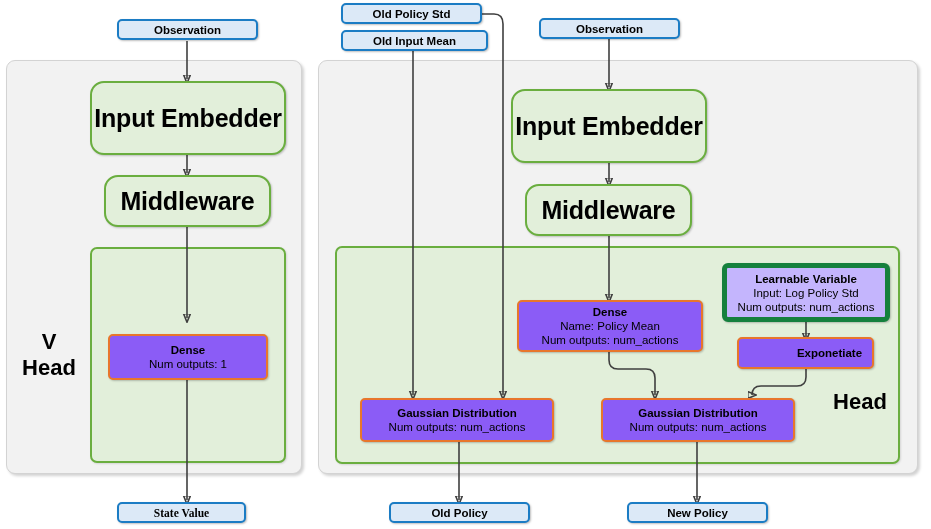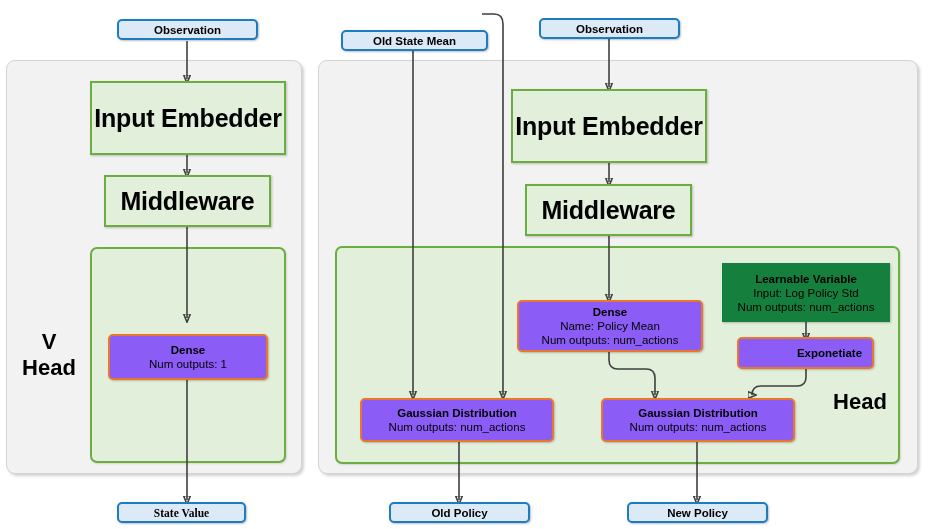--- a/index.html
+++ b/index.html
@@ -33,34 +33,34 @@
     flex-direction:column;
     align-items:center;
     justify-content:center;
     text-align:center;
     color:#000;
     box-shadow:1px 1px 2px rgba(0,0,0,0.22);
   }
   .green-node{
     background:#e2efda;
     border:2px solid #6aae3f;
-    border-radius:0;
+    border-radius:14px;
     font-size:25px;
     font-weight:bold;
     letter-spacing:-0.2px;
   }
   .orange-node{
     background:#8b5cf6;
     border:2px solid #e8762c;
     border-radius:5px;
   }
   .purple-node{
-    background:#15803d;
-    border:8px solid #15803d;
-    border-radius:0;
+    background:#c4b5fd;
+    border:5px solid #15803d;
+    border-radius:6px;
   }
   .io-node{
     background:#dce9f7;
     border:2px solid #1b7cc4;
     border-radius:5px;
     font-size:11.5px;
     font-weight:bold;
     box-shadow:1px 1px 2px rgba(0,0,0,0.25);
   }
   .ttl{font-size:11.5px;font-weight:bold;line-height:14px;}
@@ -139,23 +139,26 @@
 
   <div class="head-label" style="left:12px;top:329px;width:74px;">
     <div>V</div>
     <div>Head</div>
   </div>
 
   <div class="node io-node" style="left:117px;top:502px;width:129px;height:21px;font-family:Liberation Serif, serif;">
     <span>State Value</span>
   </div>
 
+  <div class="node io-node" style="left:341px;top:3px;width:141px;height:21px;">
+    <span>Old Policy Std</span>
+  </div>
 
   <div class="node io-node" style="left:341px;top:30px;width:147px;height:21px;">
-    <span>Old State Mean</span>
+    <span>Old Input Mean</span>
   </div>
 
   <div class="node io-node" style="left:539px;top:18px;width:141px;height:21px;">
     <span>Observation</span>
   </div>
 
   <div class="node green-node" style="left:511px;top:89px;width:196px;height:74px;">
     <span>Input Embedder</span>
   </div>
 

